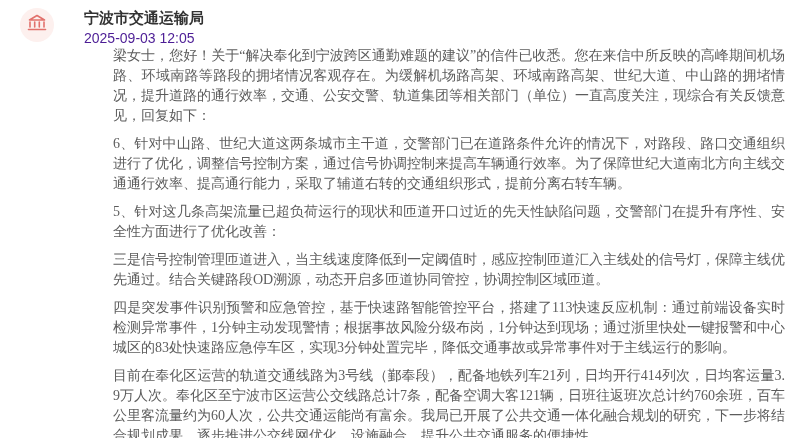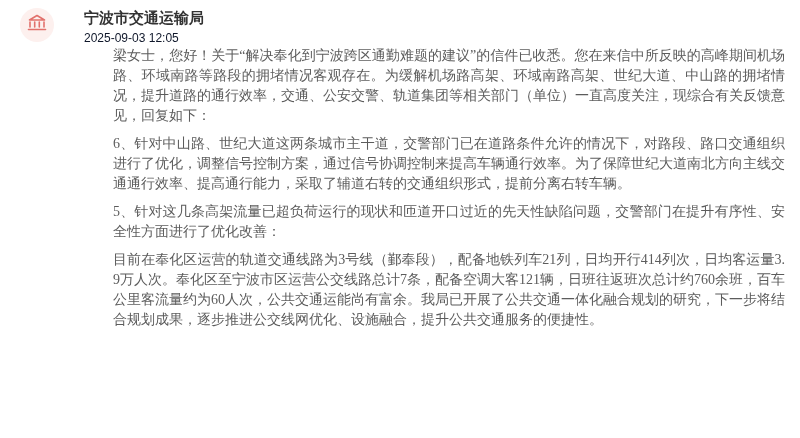--- a/index.html
+++ b/index.html
@@ -38,22 +38,22 @@
     margin-left: 30px;
     padding-top: 1px;
   }
   .agency-name {
     font-size: 15px;
     font-weight: bold;
     color: #333333;
     line-height: 18px;
   }
   .timestamp {
-    font-size: 12px;
-    color: #0f172a;
+    font-size: 14px;
+    color: #4c1d95;
     line-height: 16px;
     margin-top: 3px;
   }
   .reply-body {
     position: absolute;
     top: 38px;
     left: 105px;
     width: 688px;
     color: #5c5c5c;
     font-size: 14px;
@@ -90,16 +90,18 @@
     <div class="header-text">
       <div class="agency-name">宁波市交通运输局</div>
       <div class="timestamp">2025-09-03 12:05</div>
     </div>
   </div>
 
   <div class="reply-body">
       <p class="para">梁女士，您好！关于“解决奉化到宁波跨区通勤难题的建议”的信件已收悉。您在来信中所反映的高峰期间机场路、环域南路等路段的拥堵情况客观存在。为缓解机场路高架、环域南路高架、世纪大道、中山路的拥堵情况，提升道路的通行效率，交通、公安交警、轨道集团等相关部门（单位）一直高度关注，现综合有关反馈意见，回复如下：</p>
       <p class="para">6、针对中山路、世纪大道这两条城市主干道，交警部门已在道路条件允许的情况下，对路段、路口交通组织进行了优化，调整信号控制方案，通过信号协调控制来提高车辆通行效率。为了保障世纪大道南北方向主线交通通行效率、提高通行能力，采取了辅道右转的交通组织形式，提前分离右转车辆。</p>
       <p class="para">5、针对这几条高架流量已超负荷运行的现状和匝道开口过近的先天性缺陷问题，交警部门在提升有序性、安全性方面进行了优化改善：</p>
+      <p class="para">三是信号控制管理匝道进入，当主线速度降低到一定阈值时，感应控制匝道汇入主线处的信号灯，保障主线优先通过。结合关键路段OD溯源，动态开启多匝道协同管控，协调控制区域匝道。</p>
+      <p class="para">四是突发事件识别预警和应急管控，基于快速路智能管控平台，搭建了113快速反应机制：通过前端设备实时检测异常事件，1分钟主动发现警情；根据事故风险分级布岗，1分钟达到现场；通过浙里快处一键报警和中心城区的83处快速路应急停车区，实现3分钟处置完毕，降低交通事故或异常事件对于主线运行的影响。</p>
       <p class="para">目前在奉化区运营的轨道交通线路为3号线（鄞奉段），配备地铁列车21列，日均开行414列次，日均客运量3.9万人次。奉化区至宁波市区运营公交线路总计7条，配备空调大客121辆，日班往返班次总计约760余班，百车公里客流量约为60人次，公共交通运能尚有富余。我局已开展了公共交通一体化融合规划的研究，下一步将结合规划成果，逐步推进公交线网优化、设施融合，提升公共交通服务的便捷性。</p>
     </div>
 
 </div>
 
 </body></html>

